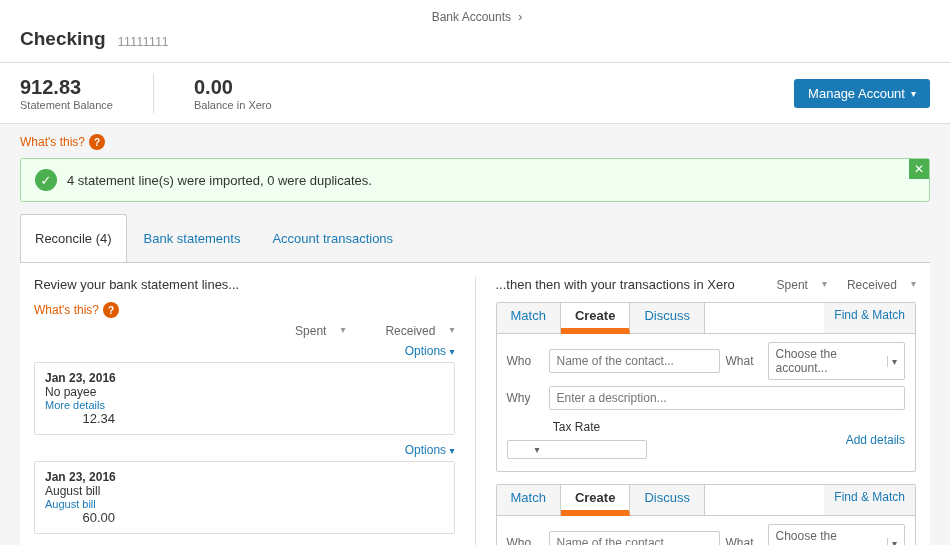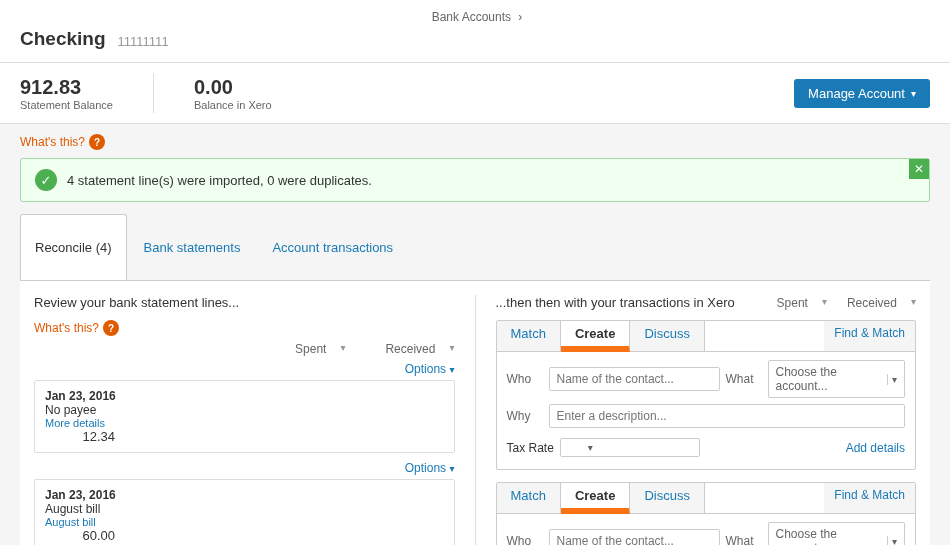--- a/index.html
+++ b/index.html
@@ -30,21 +30,21 @@
     .whats-this { color: #e05a00; font-size: 12px; cursor: pointer; display: flex; align-items: center; gap: 4px; margin-bottom: 8px; }
     .whats-this-icon { background: #e05a00; color: #fff; border-radius: 50%; width: 16px; height: 16px; display: inline-flex; align-items: center; justify-content: center; font-size: 10px; font-weight: bold; }
     
     
     .alert-success { background: #f0fff0; border: 1px solid #a3d9a5; border-radius: 3px; padding: 10px 14px; display: flex; align-items: center; gap: 10px; margin-bottom: 12px; position: relative; }
     .alert-check { background: #4caf50; color: #fff; border-radius: 50%; width: 22px; height: 22px; display: flex; align-items: center; justify-content: center; font-size: 13px; flex-shrink: 0; }
     .alert-close { position: absolute; right: 0; top: 0; background: #4caf50; color: #fff; border: none; width: 20px; height: 20px; cursor: pointer; font-size: 12px; display: flex; align-items: center; justify-content: center; }
     
     
     .tabs { display: flex; border-bottom: 1px solid #ccc; margin-bottom: 0; }
-    .tab { padding: 25px 14px; font-size: 13px; cursor: pointer; border: 1px solid transparent; border-bottom: none; color: #333; background: #f0f0f0; margin-right: 2px; border-radius: 3px 3px 0 0; }
+    .tab { padding: 16px 14px; font-size: 13px; cursor: pointer; border: 1px solid transparent; border-bottom: none; color: #333; background: #f0f0f0; margin-right: 2px; border-radius: 3px 3px 0 0; }
     .tab.active { background: #fff; border-color: #ccc; color: #333; font-weight: normal; }
     .tab.link-tab { background: none; border-color: transparent; color: #1a7ab5; }
     
     
     .reconcile-area { background: #fff; padding: 14px; display: flex; gap: 0; }
     .left-panel { flex: 1; padding-right: 20px; border-right: 1px solid #ddd; }
     .right-panel { flex: 1; padding-left: 20px; }
     .panel-desc { font-size: 13px; color: #333; margin-bottom: 10px; }
     .col-header { font-size: 12px; color: #666; display: flex; align-items: flex-start; gap: 14px; cursor: pointer; margin-left: 20px; }
     .col-header .sort-arrow { font-size: 10px; color: #999; }
@@ -234,21 +234,21 @@
             <div class="form-select" style="flex:1; justify-content:space-between;">
               <span>Choose the account...</span>
               <span class="form-select-arrow">▾</span>
             </div>
           </div>
           <div class="form-row">
             <span class="form-label">Why</span>
             <input class="form-input" style="flex: 1 1 0%;" placeholder="Enter a description...">
           </div>
           <div class="tax-row">
-            <div style="display:flex; align-items:center; gap:6px;">
+            <div style="display:flex; align-items:center; gap:6px;flex-direction:column;">
               <span style="font-size:12px; color:#333;">Tax Rate</span>
               <div class="tax-select">
                 <span></span>
                 <span style="font-size:10px; color:#666;">▾</span>
               </div>
             </div>
             <span class="add-details-link">Add details</span>
           </div>
         </div>
       </div>

